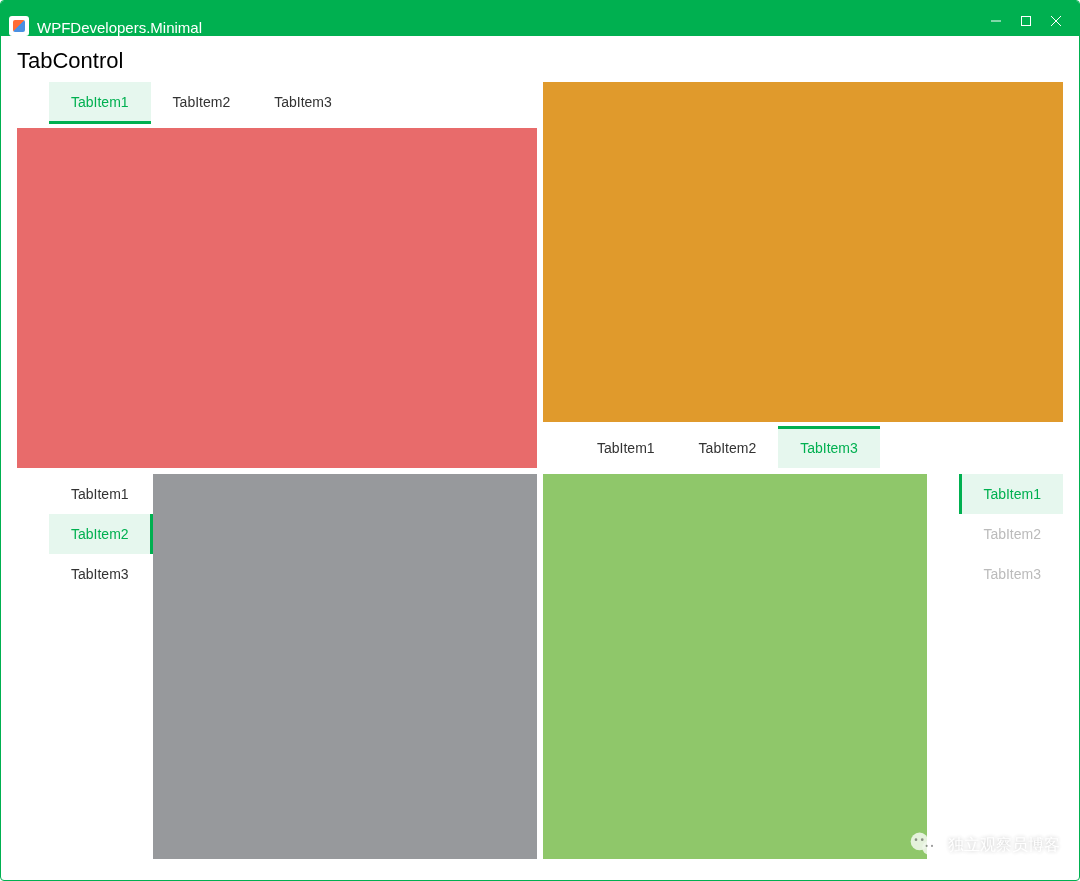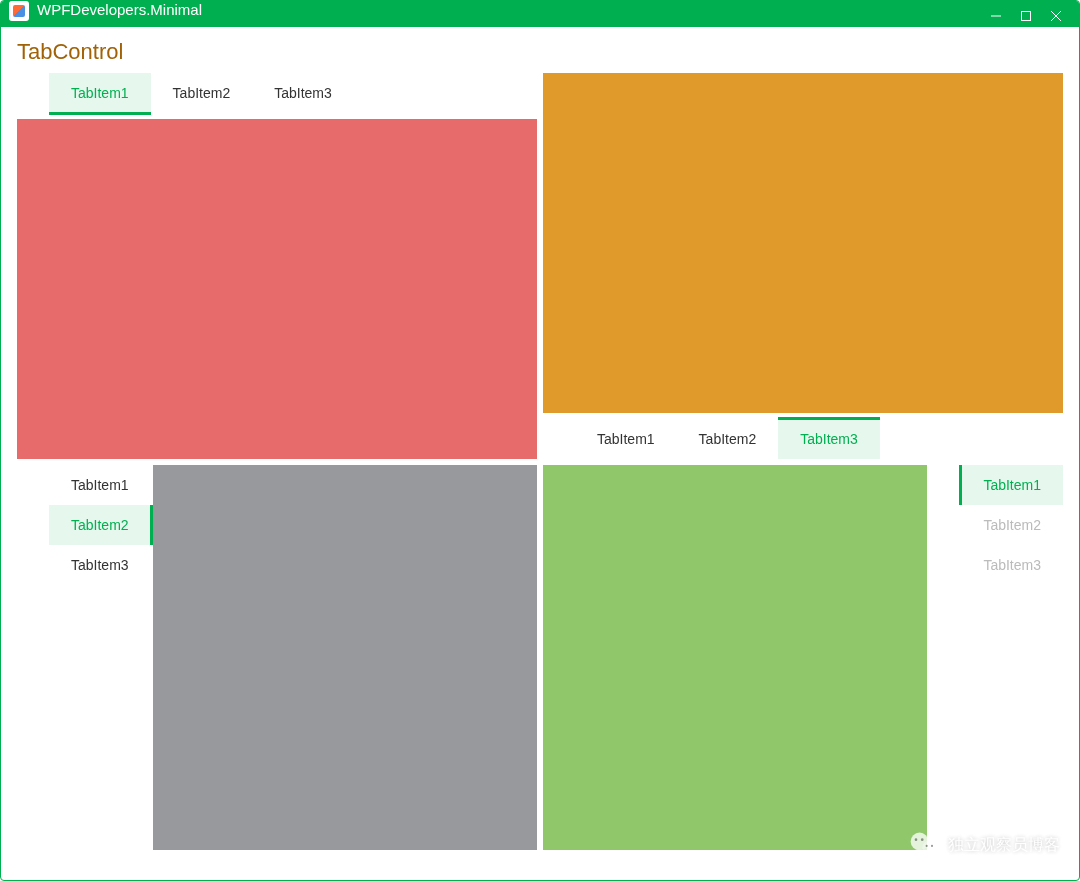--- a/index.html
+++ b/index.html
@@ -7,23 +7,23 @@
       font-family: "Segoe UI", Arial, sans-serif;
       background: #fff;
       width: 1080px;
       height: 881px;
       overflow: hidden;
       border: 1px solid #00b050;
       border-radius: 4px;
     }
     .titlebar {
       background: #00b050;
-      height: 26px;
+      height: 35px;
       display: flex;
-      align-items: flex-start;
+      align-items: flex-end;
       padding: 0 8px;
       color: #fff;
     }
     .app-icon {
       width: 20px; height: 20px;
       background: #fff;
       border-radius: 3px;
       margin-right: 8px;
       display: flex; align-items: center; justify-content: center;
     }
@@ -37,21 +37,21 @@
     .win-btn {
       width: 30px; height: 30px;
       display: flex; align-items: center; justify-content: center;
       color: #fff; font-size: 12px;
       cursor: pointer;
     }
     .content {
       padding: 12px 16px;
       height: calc(100% - 38px);
     }
-    .page-title { font-size: 22px; font-weight: 400; margin-bottom: 8px; color: #a16207; }
+    .page-title { font-size: 22px; font-weight: 400; margin-bottom: 8px; color: #000000; }
     .grid {
       display: grid;
       grid-template-columns: 1fr 1fr;
       grid-template-rows: 1fr 1fr;
       gap: 6px;
       height: calc(100% - 40px);
     }
     .tabcontrol { display: flex; flex-direction: column; height: 100%; }
     .tabcontrol.bottom { flex-direction: column-reverse; }
     .tabcontrol.left { flex-direction: row; }

